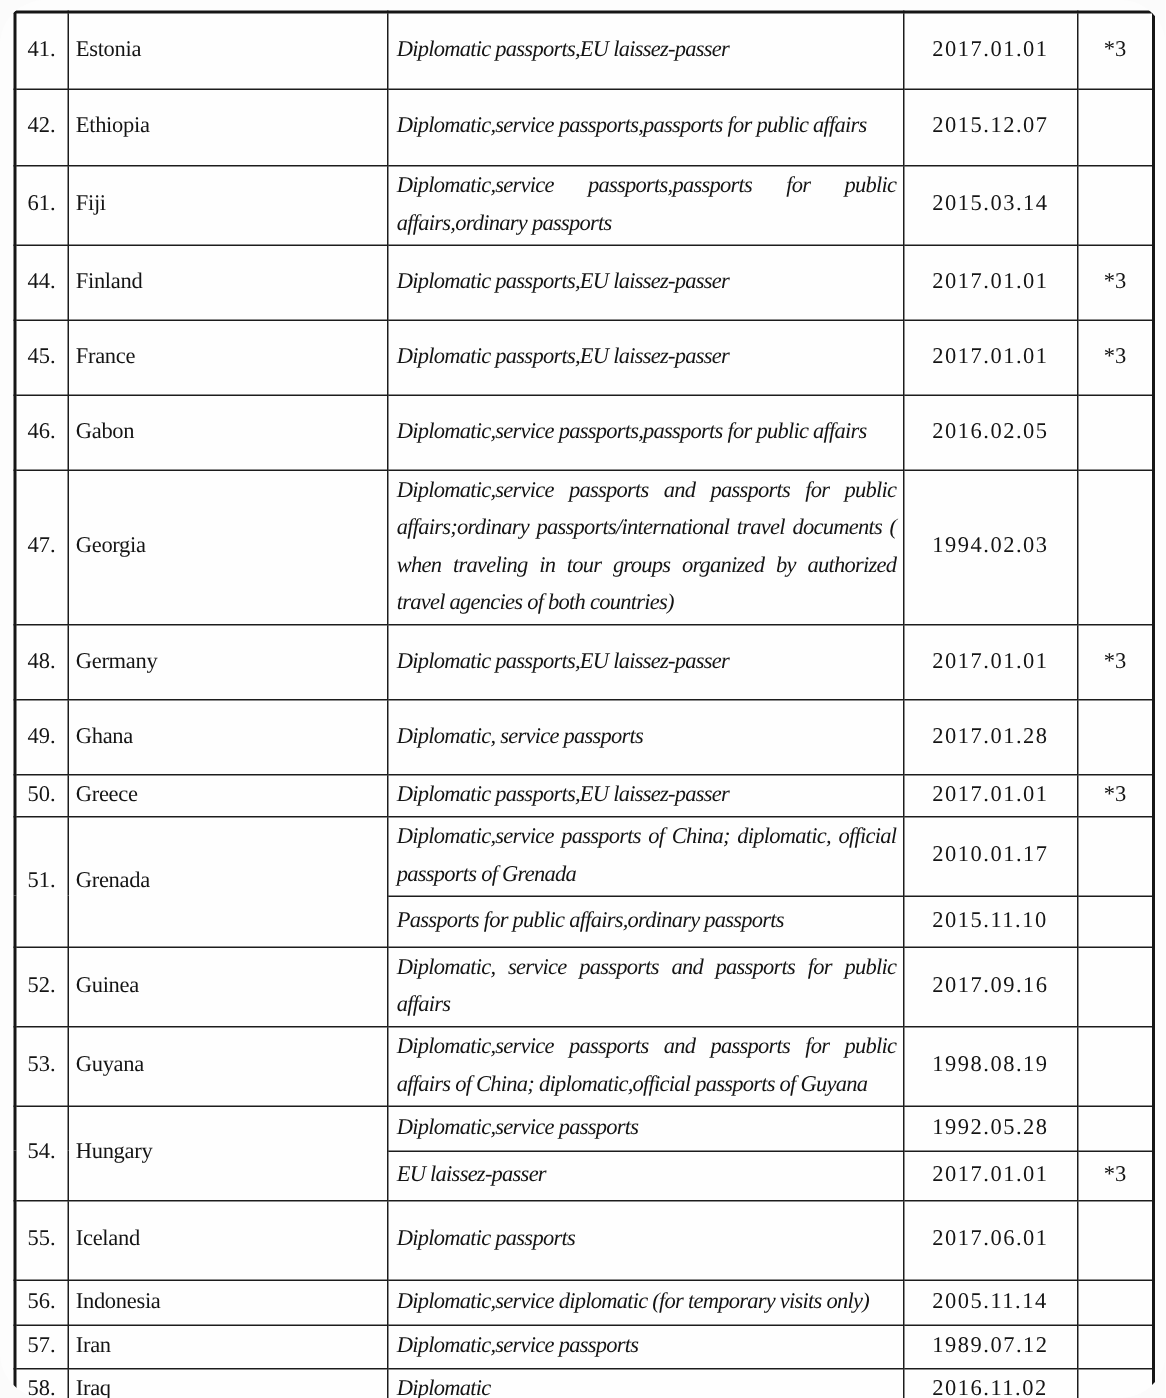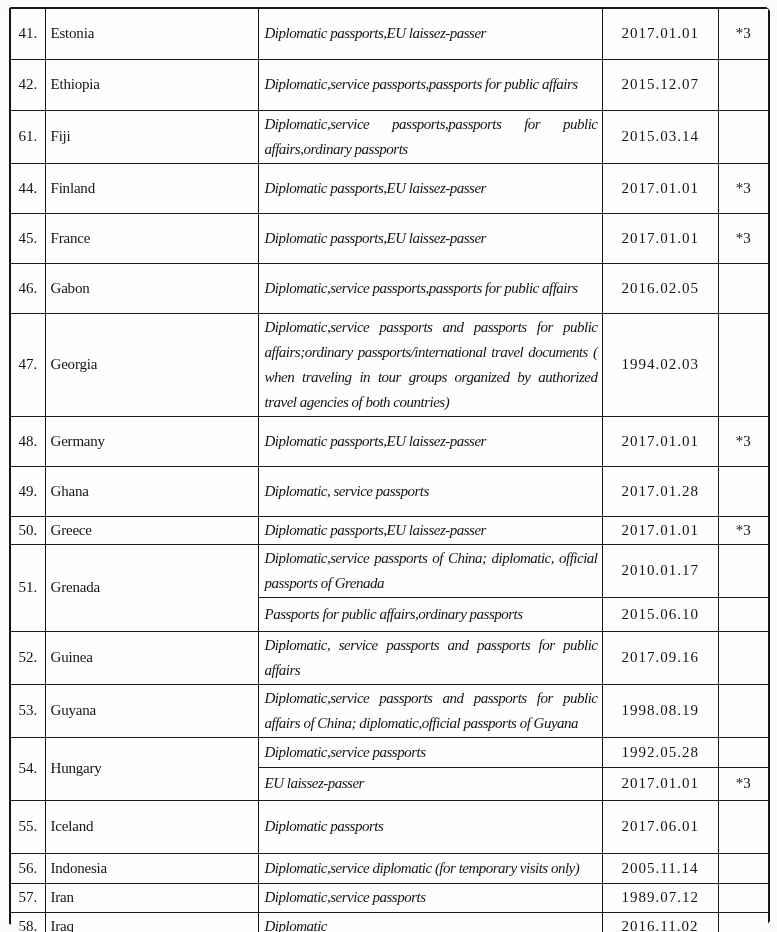--- a/index.html
+++ b/index.html
@@ -142,21 +142,21 @@
       </tr>
       <tr style="height:48px">
         <td class="num" rowspan="2">51.</td>
         <td class="country" rowspan="2">Grenada</td>
         <td class="types">Diplomatic,service passports of China; diplomatic, official passports of Grenada</td>
         <td class="date">2010.01.17</td>
         <td class="note"></td>
       </tr>
       <tr style="height:34px">
         <td class="types">Passports for public affairs,ordinary passports</td>
-        <td class="date">2015.06.10</td>
+        <td class="date">2015.11.10</td>
         <td class="note"></td>
       </tr>
       <tr style="height:48px">
         <td class="num">52.</td>
         <td class="country">Guinea</td>
         <td class="types">Diplomatic, service passports and passports for public affairs</td>
         <td class="date">2017.09.16</td>
         <td class="note"></td>
       </tr>
       <tr style="height:52px">

